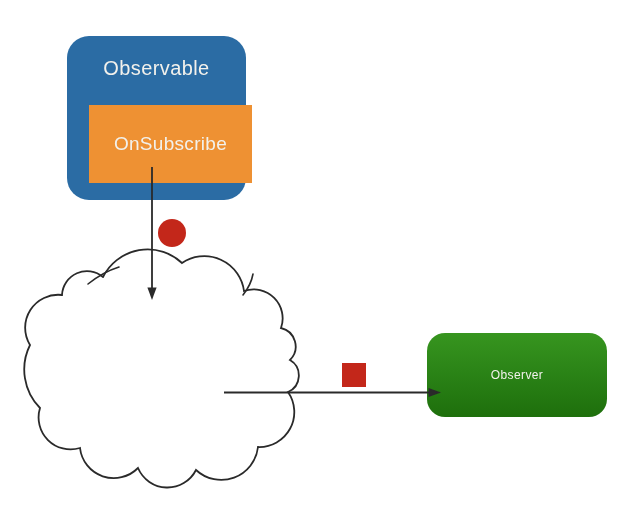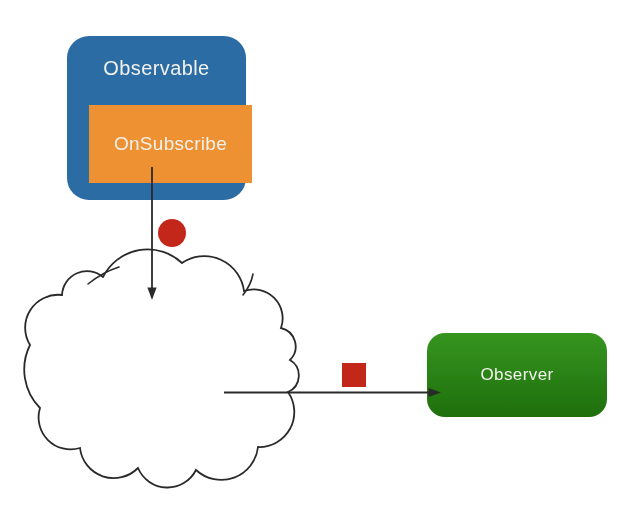--- a/index.html
+++ b/index.html
@@ -56,21 +56,21 @@
   .observer-box {
     left: 427px;
     top: 333px;
     width: 180px;
     height: 84px;
     border-radius: 18px;
     background: linear-gradient(180deg, #37951F 0%, #2B8417 45%, #1E6F0C 100%);
     display: flex;
     align-items: center;
     justify-content: center;
-    font-size: 17px;
+    font-size: 12px;
     font-weight: 400;
     letter-spacing: 0.4px;
     color: #F2F1EC;
   }
   .overlay-svg {
     position: absolute;
     left: 0;
     top: 0;
     width: 644px;
     height: 514px;

